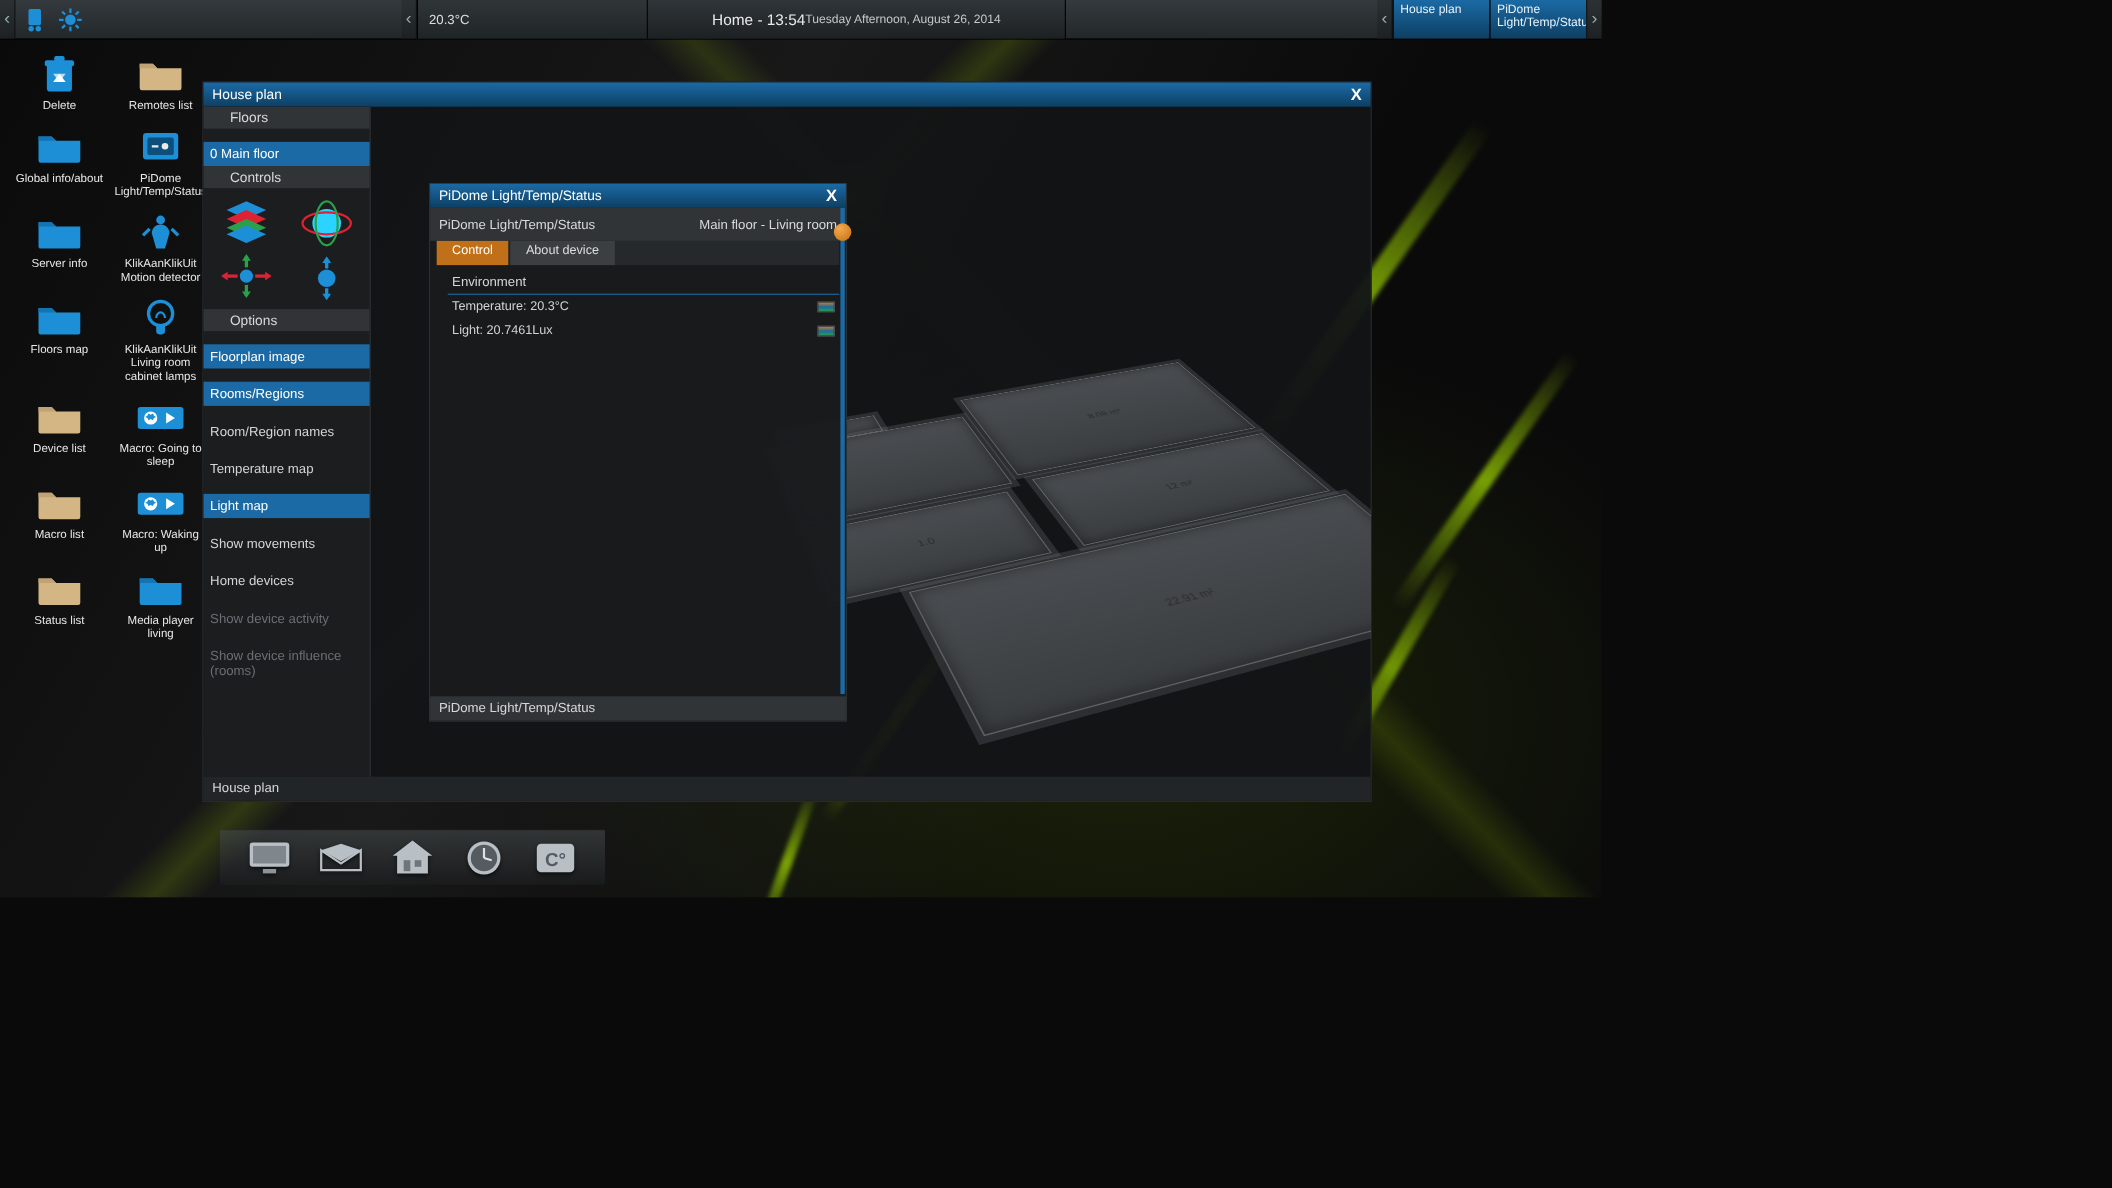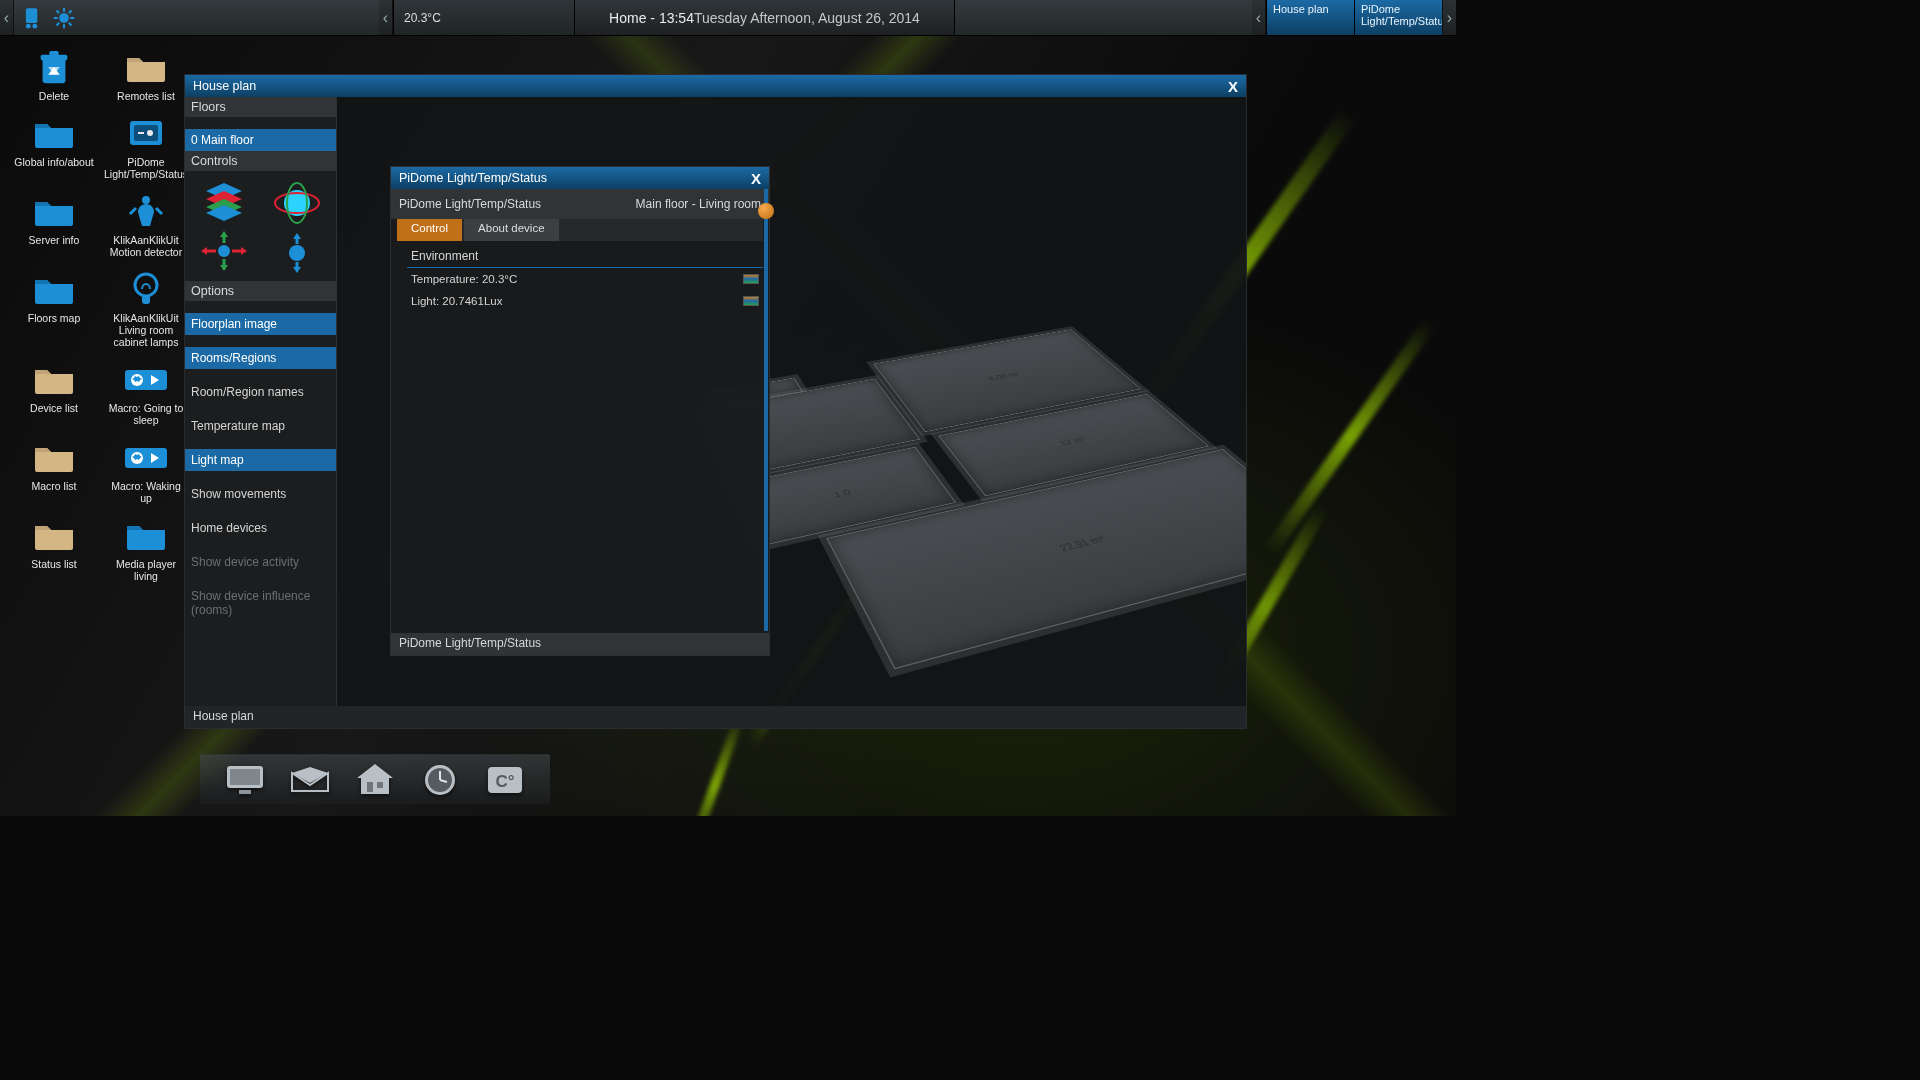--- a/index.html
+++ b/index.html
@@ -38,30 +38,30 @@
 }
 .topbar .chev {
   width: 14px; display:flex; align-items:center; justify-content:center;
   color:#9aa; font-size:16px; cursor:pointer; background:linear-gradient(#2c3134,#1d2123);
   border-right:1px solid #111;
 }
 .topbar .chev.right { border-left:1px solid #111; border-right:none; }
 .topbar .brand { width:68px; display:flex; align-items:center; justify-content:center; gap:6px; }
 .topbar .spacer { flex:1; }
 .topbar .temp-cell {
-  width:182px; border-left:1px solid #000; border-right:1px solid #000;
+  width:210px; border-left:1px solid #000; border-right:1px solid #000;
   display:flex; align-items:center; padding-left:10px; font-size:12px; color:#ddd;
   background:linear-gradient(#303539,#1f2426);
 }
 .topbar .clock {
   width:380px; display:flex; flex-direction:row; align-items:center; justify-content:center;
   border-right:1px solid #000; background:linear-gradient(#303539,#1d2123);
 }
 .topbar .clock .t1 { font-size:14px; color:#eaeaea; }
-.topbar .clock .t2 { font-size:14px; color:#c7c7c7; }
+.topbar .clock .t2 { font-size:11px; color:#c7c7c7; }
 .topbar .tabs { display:flex; }
 .topbar .tabs .tab {
   width:88px; background:linear-gradient(#1b6aa5,#0d3f63);
   border-left:1px solid #000; padding:3px 6px; font-size:11px; line-height:12px;
   color:#e8f3fb; cursor:pointer; overflow:hidden;
 }
 
 
 .brand svg { display:block; }
 
@@ -88,21 +88,21 @@
   padding-left:8px;
 }
 .win-hp .titlebar .closebtn, .dlg .titlebar .closebtn {
   width:26px; height:22px; display:flex; align-items:center; justify-content:center;
   font-size:15px; font-weight:bold; color:#fff; cursor:pointer;
 }
 .win-hp .sidebar {
   position:absolute; left:0; top:22px; width:152px; bottom:22px;
   background:#1b1d1f; border-right:1px solid #2e3133;
 }
-.sec-head { background:#303437; color:#d9d9d9; font-size:12.5px; padding:3px 6px; }
+.sec-head { background:#303437; color:#d9d9d9; font-size:12.5px; padding:3px 24px; }
 .sec-row {
   padding:4px 6px; font-size:12px; color:#d5d5d5; cursor:pointer;margin-top:12px;
 }
 .sec-row.sel { background:#1b6aa5; color:#fff; }
 .sec-row.num { background:#1b6aa5; color:#fff; }
 .sec-row.dim { color:#6a6f73; cursor:default; }
 
 .controls-box { height:110px; display:flex; align-items:center; justify-content:space-around; padding:4px 2px; }
 .controls-box .cc { width:60px; height:100px; display:flex; flex-direction:column; align-items:center; justify-content:space-around; }
 

